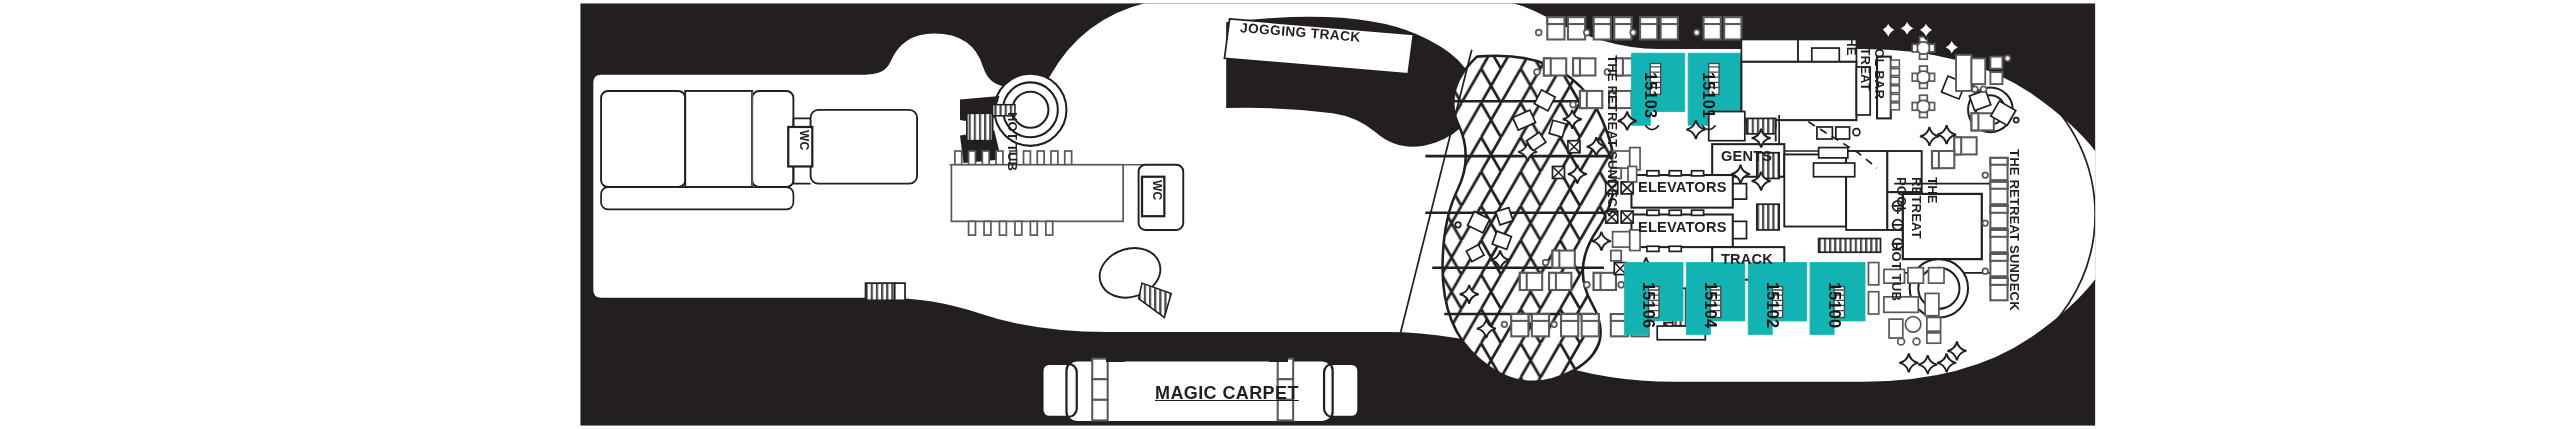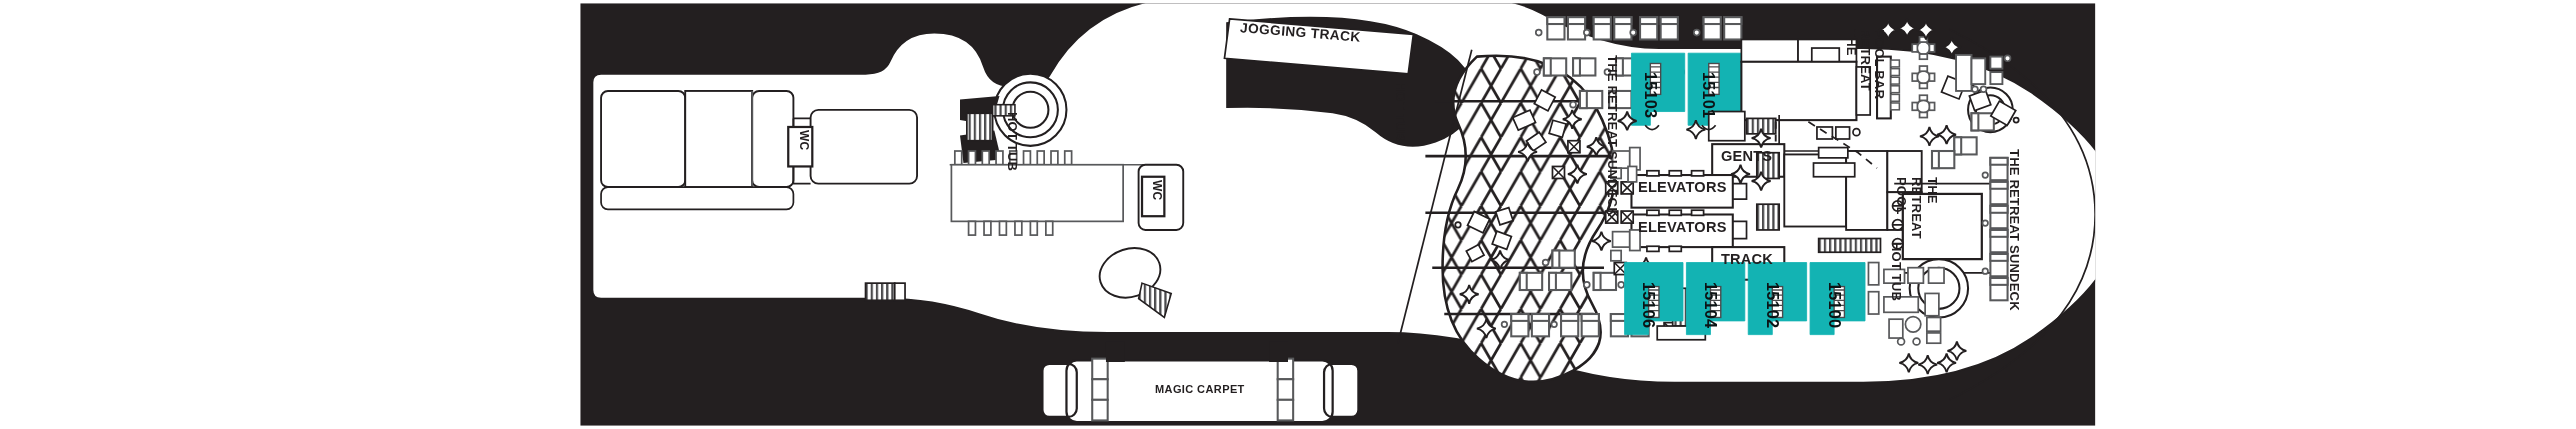--- a/index.html
+++ b/index.html
@@ -6,21 +6,21 @@
   body{width:2576px;height:429px;overflow:hidden;
        font-family:"Liberation Sans","DejaVu Sans",sans-serif;}
   #stage{position:relative;width:2576px;height:429px;background:#ffffff;}
   #plan{position:absolute;left:0;top:0;width:2576px;height:429px;}
   .lbl{position:absolute;font-weight:bold;color:#231f20;white-space:nowrap;
        letter-spacing:0.2px;line-height:1;}
   .rot90{transform-origin:0 0;transform:rotate(90deg);}
   .cabnum{font-size:16.3px;font-weight:bold;color:#0c1415;}
   .deckname{font-size:13px;font-weight:bold;}
   .roomname{font-size:14.6px;font-weight:bold;}
-  .magic{font-size:11px;font-weight:bold;letter-spacing:0.4px;}
+  .magic{font-size:18px;font-weight:bold;letter-spacing:0.4px;text-decoration:underline;}
   .jog{font-size:13.7px;font-weight:bold;letter-spacing:0.4px;}
 </style>
 </head>
 <body>
 
 <div id="stage">
 
   <svg id="plan" viewBox="0 0 3000 500" preserveAspectRatio="none">
 
     <defs>

